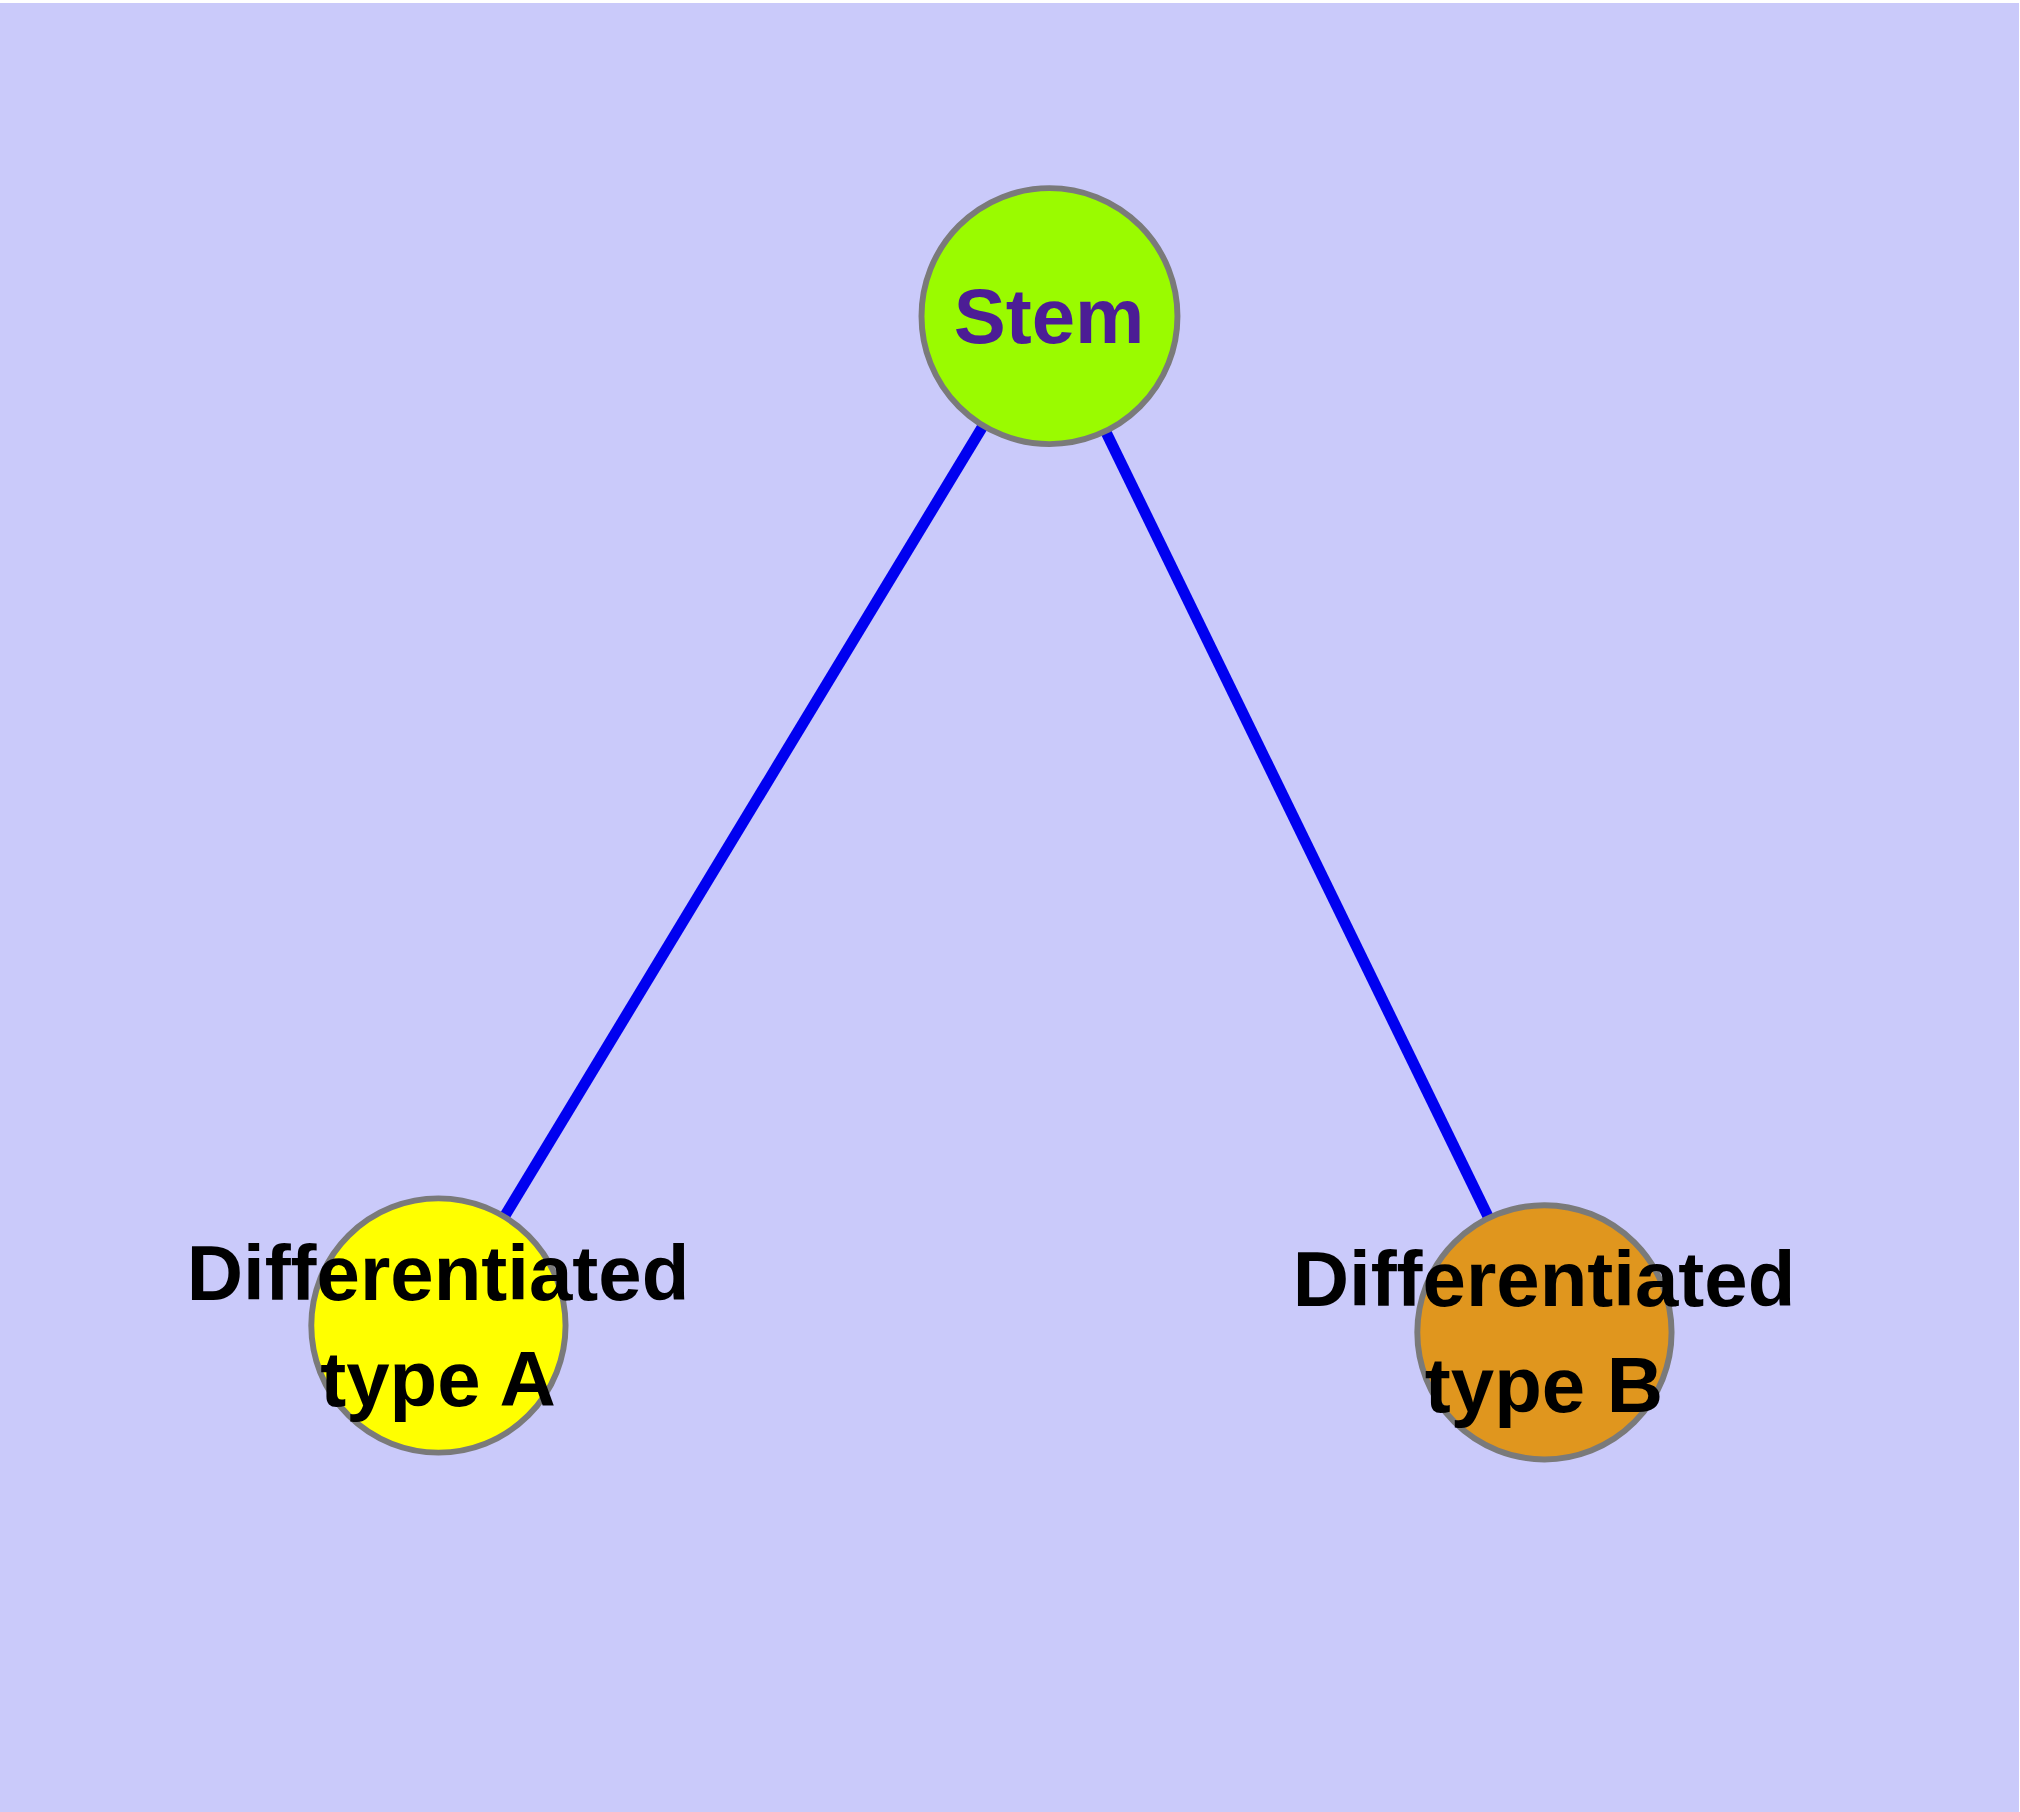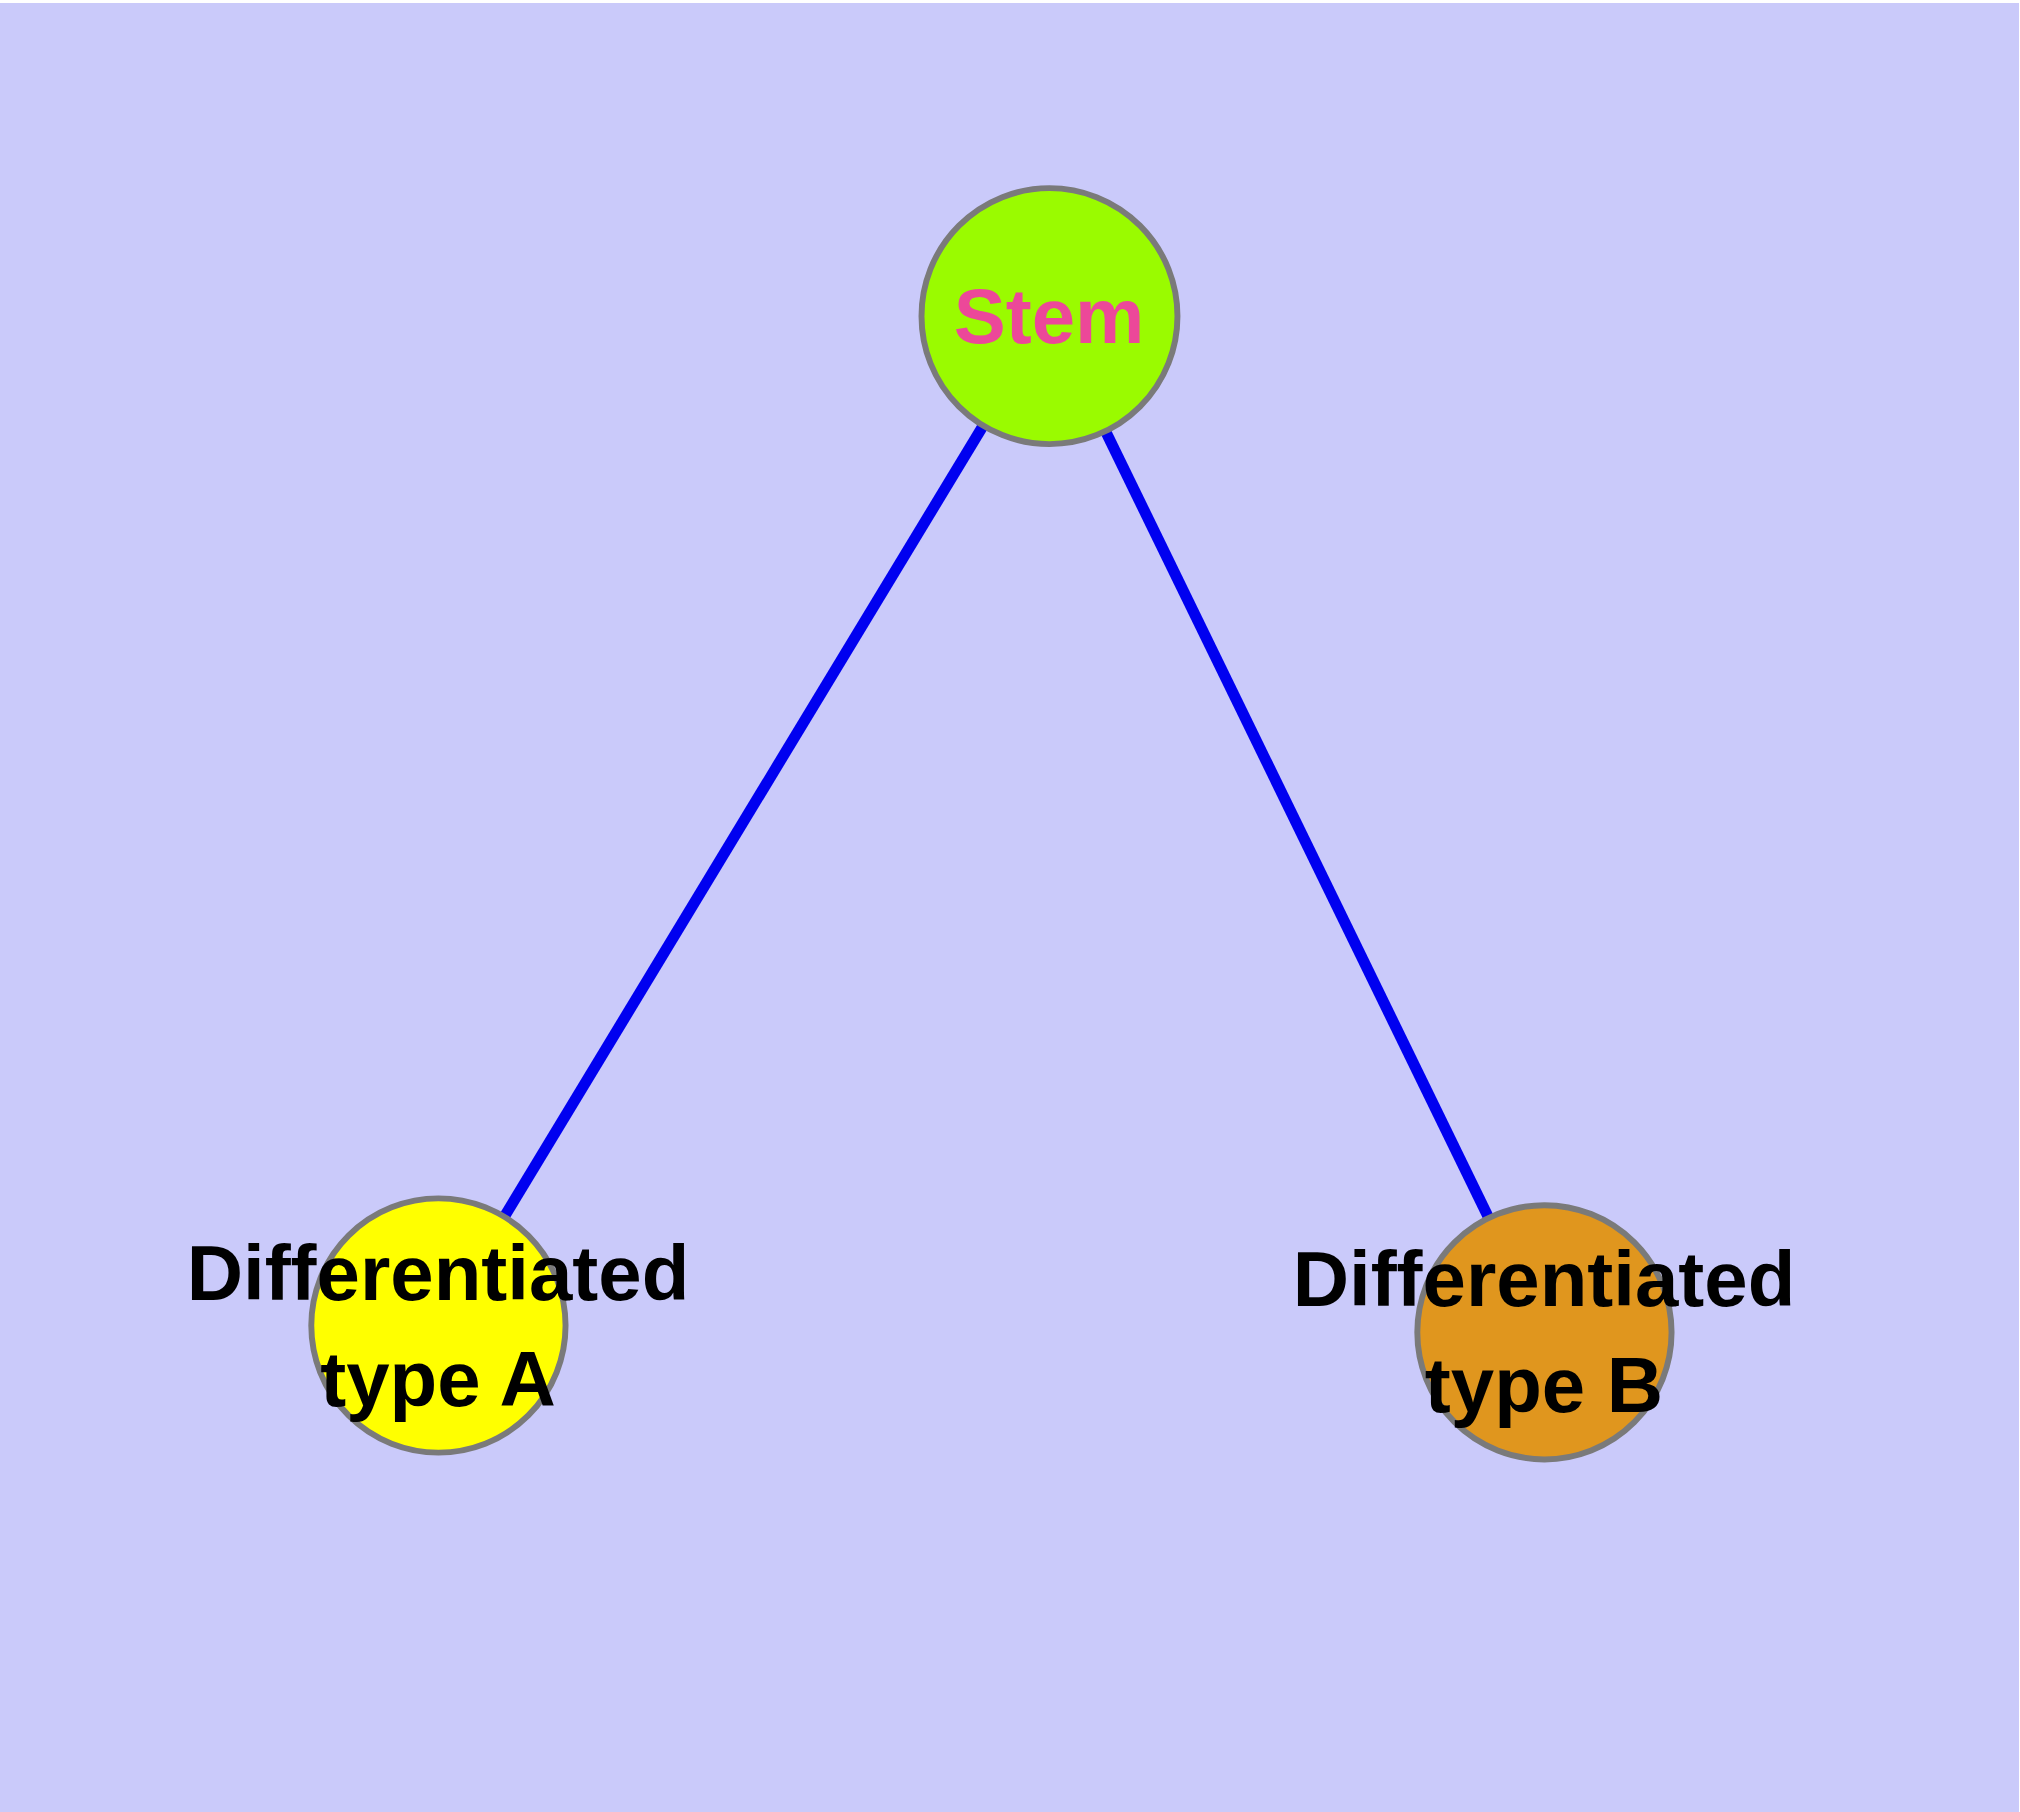--- a/index.html
+++ b/index.html
@@ -51,20 +51,20 @@
         <line x1="1238" y1="373" x2="517" y2="1564" stroke="#0000f0" stroke-width="13"></line>
         <line x1="1238" y1="373" x2="1822" y2="1572" stroke="#0000f0" stroke-width="13"></line>
       </g>
     <g id="nodes-layer">
         <circle cx="1238" cy="373" r="151" fill="#9afb00" stroke="#7a7a7a" stroke-width="7"></circle>
         <circle cx="517" cy="1564" r="150" fill="#ffff00" stroke="#7a7a7a" stroke-width="7"></circle>
         <circle cx="1822" cy="1572" r="150" fill="#e0961e" stroke="#7a7a7a" stroke-width="7"></circle>
       </g>
   </svg>
   <div id="labels-layer">
-      <div class="node-label" style="left: 1049px; top: 316px; color: #ec4899;">Stem</div>
+      <div class="node-label" style="left: 1049px; top: 316px; color: #4c1d95;">Stem</div>
       <div class="node-label" style="left: 438px; top: 1326px; color: rgb(0, 0, 0);">Differentiated
 type A</div>
       <div class="node-label" style="left: 1544px; top: 1332px; color: rgb(0, 0, 0);">Differentiated
 type B</div>
     </div>
 </div>
 
 
 </body></html>

